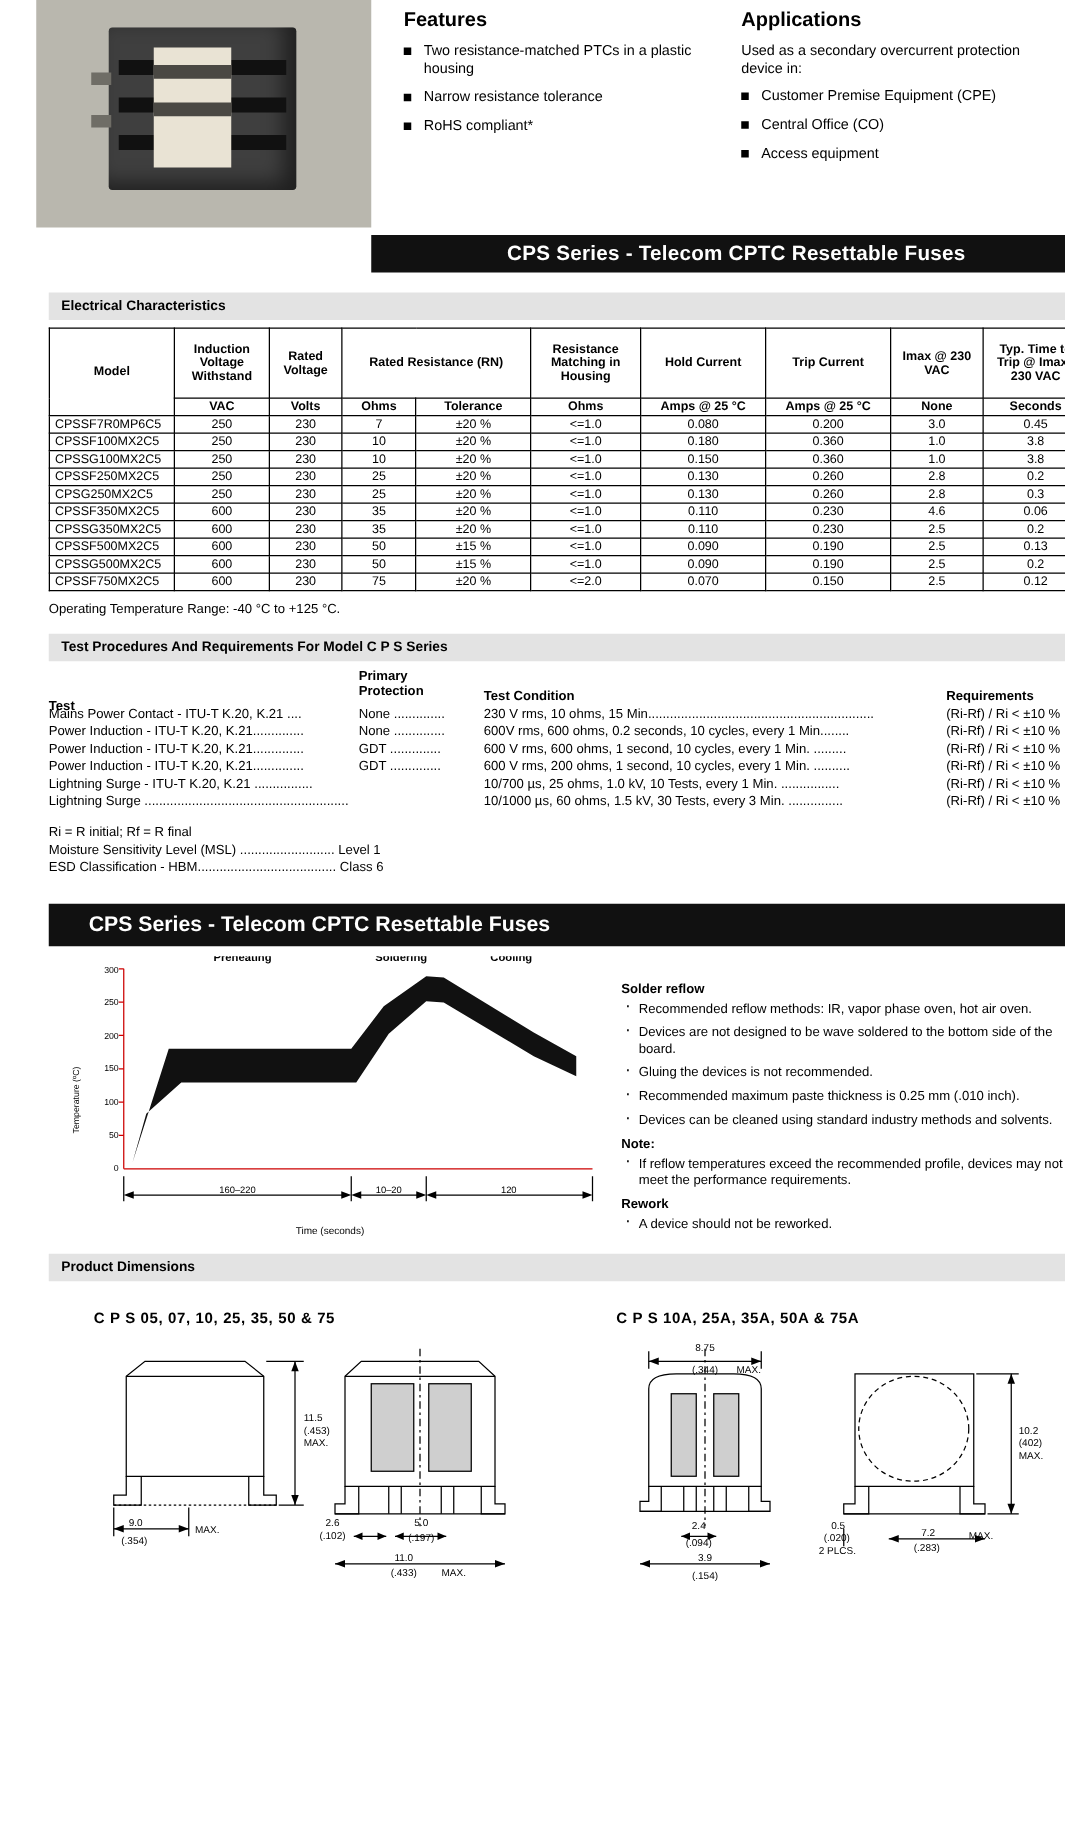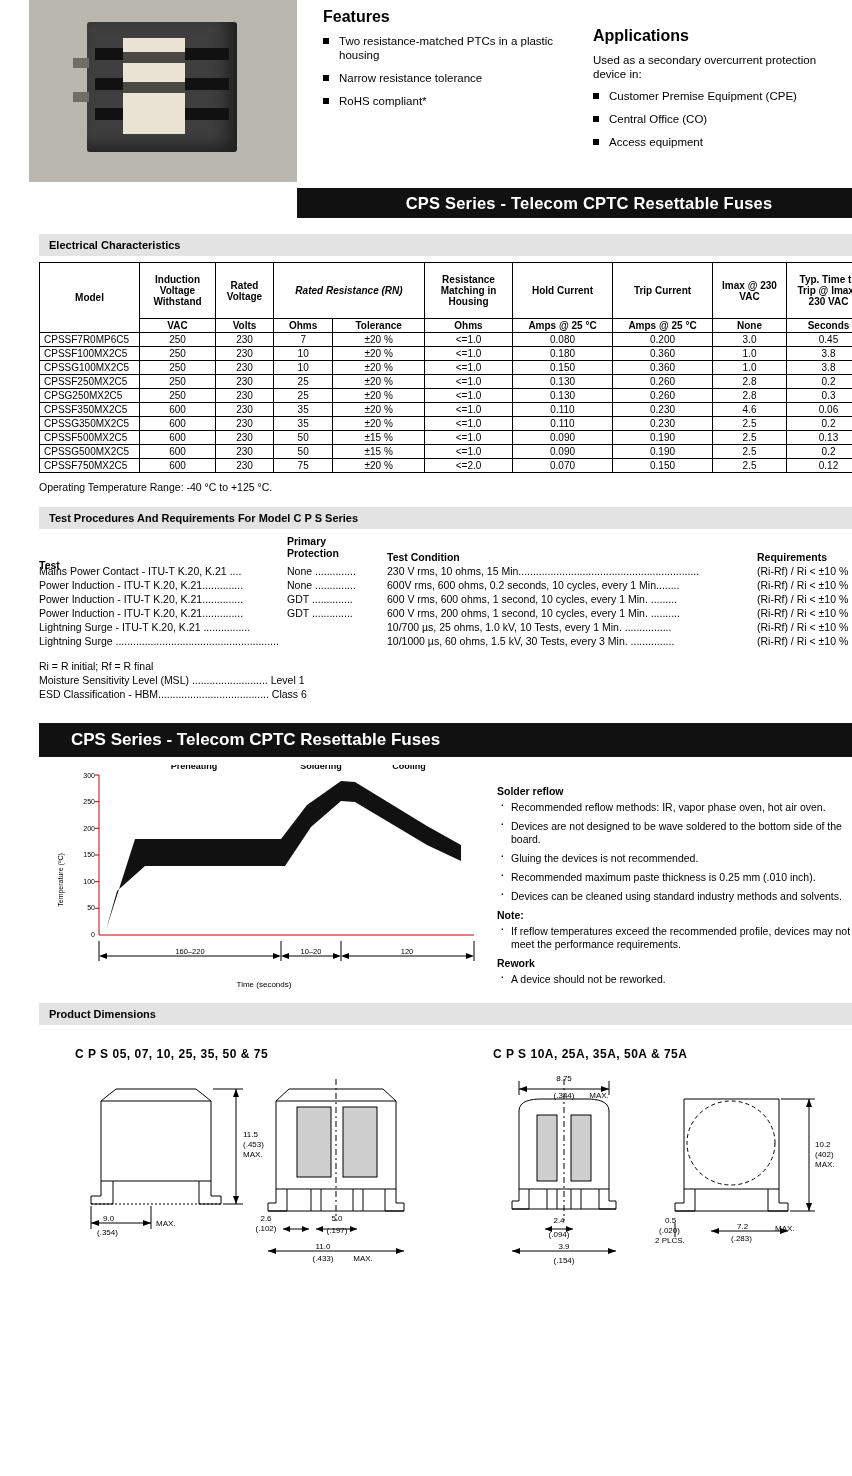--- a/index.html
+++ b/index.html
@@ -44,21 +44,21 @@
   .photo .part .coreslot {
     position:absolute; left: 36px; width: 62px; height: 11px; background:#4a4843;
   }
   .photo .part .c1 { top: 30px; }
   .photo .part .c2 { top: 60px; }
   .photo .lead {
     position:absolute; width: 16px; height: 10px; background:#6f6d66;
   }
 
   .features-col { flex: 0 0 290px; padding: 8px 10px 0 26px; }
-  .apps-col { flex: 1 1 auto; padding: 8px 10px 0 6px; margin-top: 19px; }
+  .apps-col { flex: 1 1 auto; padding: 8px 10px 0 6px; }
   .col-title { font-size: 16px; font-weight: bold; margin: 0 0 8px 0; }
   .bullets { list-style: none; margin: 0; padding: 0; }
   .bullets li {
     position: relative;
     padding-left: 16px;
     font-size: 11.5px;
     line-height: 14px;
     margin-bottom: 9px;
   }
   .bullets li::before {
@@ -212,21 +212,21 @@
   <div class="banner">CPS  Series - Telecom CPTC Resettable Fuses</div>
 
   <div class="sec-head" style="margin-top:16px;">Electrical Characteristics</div>
 
   <table class="ec">
     <thead>
       <tr>
         <th class="hdr-main" rowspan="2" style="width:100px;">Model</th>
         <th class="hdr-main" style="width:76px;">Induction Voltage Withstand</th>
         <th class="hdr-main" style="width:58px;">Rated Voltage</th>
-        <th class="hdr-main" colspan="2" style="width:126px;font-style:italic;">Rated Resistance (RN)</th>
+        <th class="hdr-main" colspan="2" style="width:126px;">Rated Resistance (RN)</th>
         <th class="hdr-main" style="width:88px;">Resistance Matching in Housing</th>
         <th class="hdr-main" style="width:100px;">Hold Current</th>
         <th class="hdr-main" style="width:100px;">Trip Current</th>
         <th class="hdr-main" style="width:74px;">Imax @ 230 VAC</th>
         <th class="hdr-main" style="width:84px;">Typ. Time to Trip @ Imax / 230 VAC</th>
       </tr>
       <tr>
         <th class="sub">VAC</th>
         <th class="sub">Volts</th>
         <th class="sub">Ohms</th>

